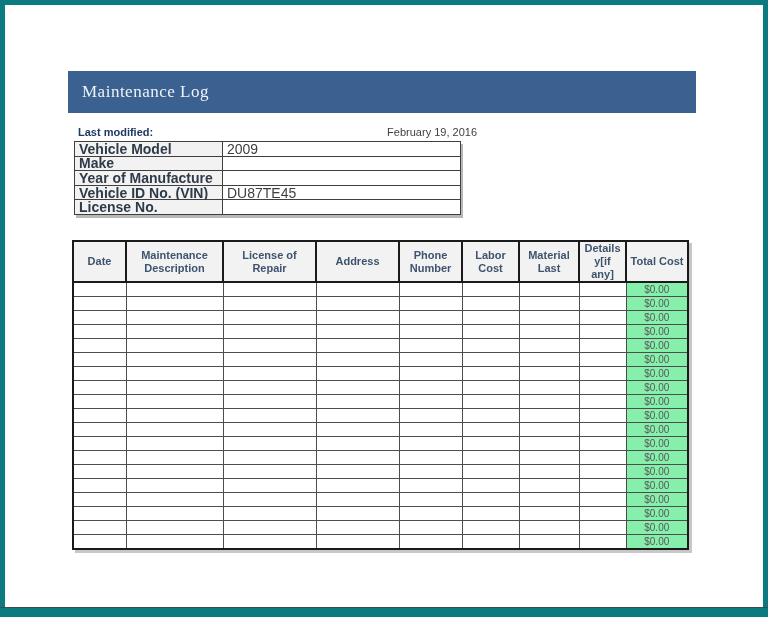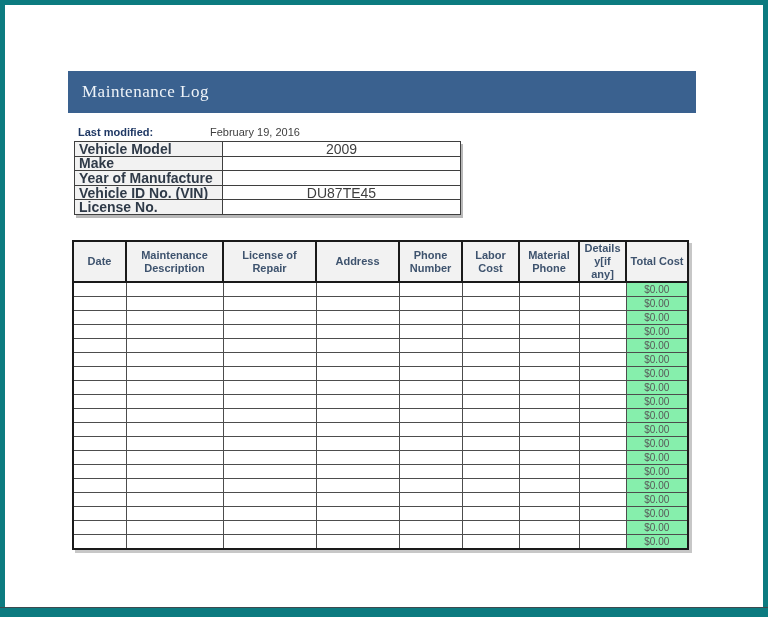--- a/index.html
+++ b/index.html
@@ -30,38 +30,38 @@
   .title-bar .title-text {
     font-family: "Liberation Serif", "DejaVu Serif", serif;
     font-size: 17px;
     color: #eef3f8;
     letter-spacing: 0.5px;
   }
 
   
   .lastmod-row { position: absolute; left: 74px; top: 125px; width: 386px; height: 16px; font-size: 11px; text-decoration: underline; }
   .lastmod-label { position: absolute; left: 4px; top: 1px; font-weight: bold; color: #1f3864; }
-  .lastmod-value { position: absolute; left: 136px; top: 1px; width: 238px; text-align: left; color: #3f3f3f; }
+  .lastmod-value { position: absolute; left: 165px; top: 1px; width: 238px; text-align: right; color: #3f3f3f; }
 
   
   .info-table {
     position: absolute; left: 74px; top: 141px; width: 386px;
     border-collapse: collapse; table-layout: fixed;
     box-shadow: 2px 3px 0 rgba(160,160,160,0.75);
   }
   .info-table td {
     border: 1px solid #3f3f3f;
     height: 14.6px;
     font-size: 14px;
     line-height: 12px;
     padding: 0 4px;
     overflow: hidden; white-space: nowrap;
   }
   .info-table td.info-label { background: #f2f2f2; font-weight: bold; color: #2f3a48; width: 148px; }
-  .info-table td.info-value { background: #ffffff; color: #3f3f3f; text-align: center; width: 238px; }
+  .info-table td.info-value { background: #ffffff; color: #3f3f3f; width: 238px; }
 
   
   .log-table {
     position: absolute; left: 72px; top: 240px; width: 615px;
     border-collapse: collapse; table-layout: fixed;
     border: 2px solid #1a1a1a;
     box-shadow: 3px 3px 0 rgba(175,175,175,0.7);
   }
   .log-table th {
     background: #f2f2f2;
@@ -147,21 +147,21 @@
         <col style="width: 62px;">
       </colgroup>
     <thead>
         <tr>
           <th>Date</th>
           <th>Maintenance Description</th>
           <th>License of Repair</th>
           <th>Address</th>
           <th>Phone Number</th>
           <th>Labor Cost</th>
-          <th>Material Phone</th>
+          <th>Material Last</th>
           <th>Details y[if any]</th>
           <th>Total Cost</th>
         </tr>
       </thead>
     <tbody>
         <tr>
           <td></td>
           <td></td>
           <td></td>
           <td></td>

